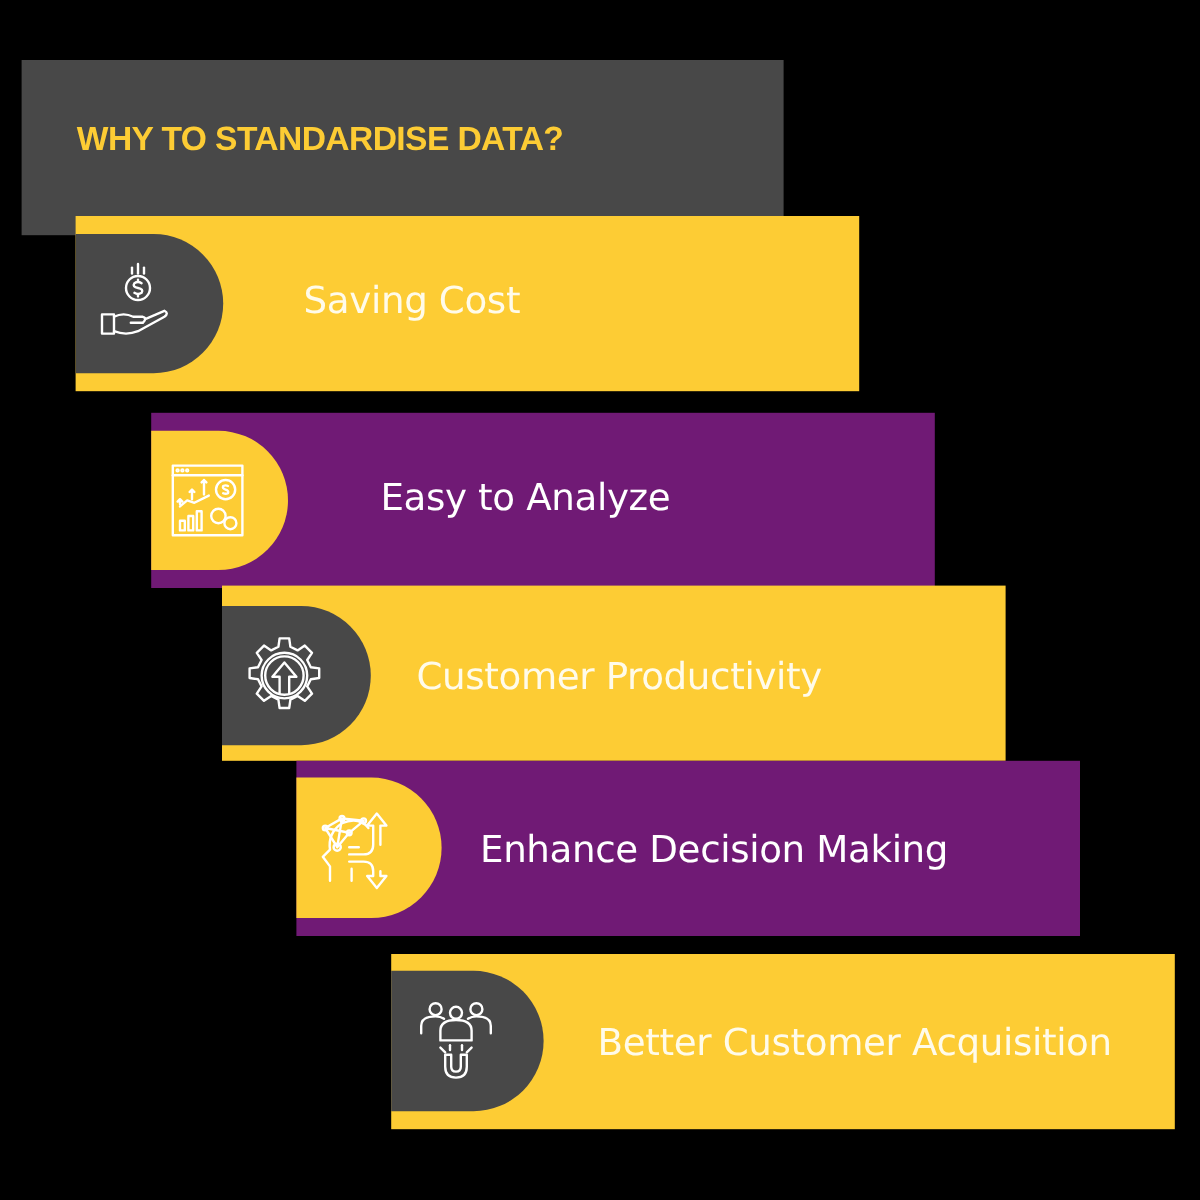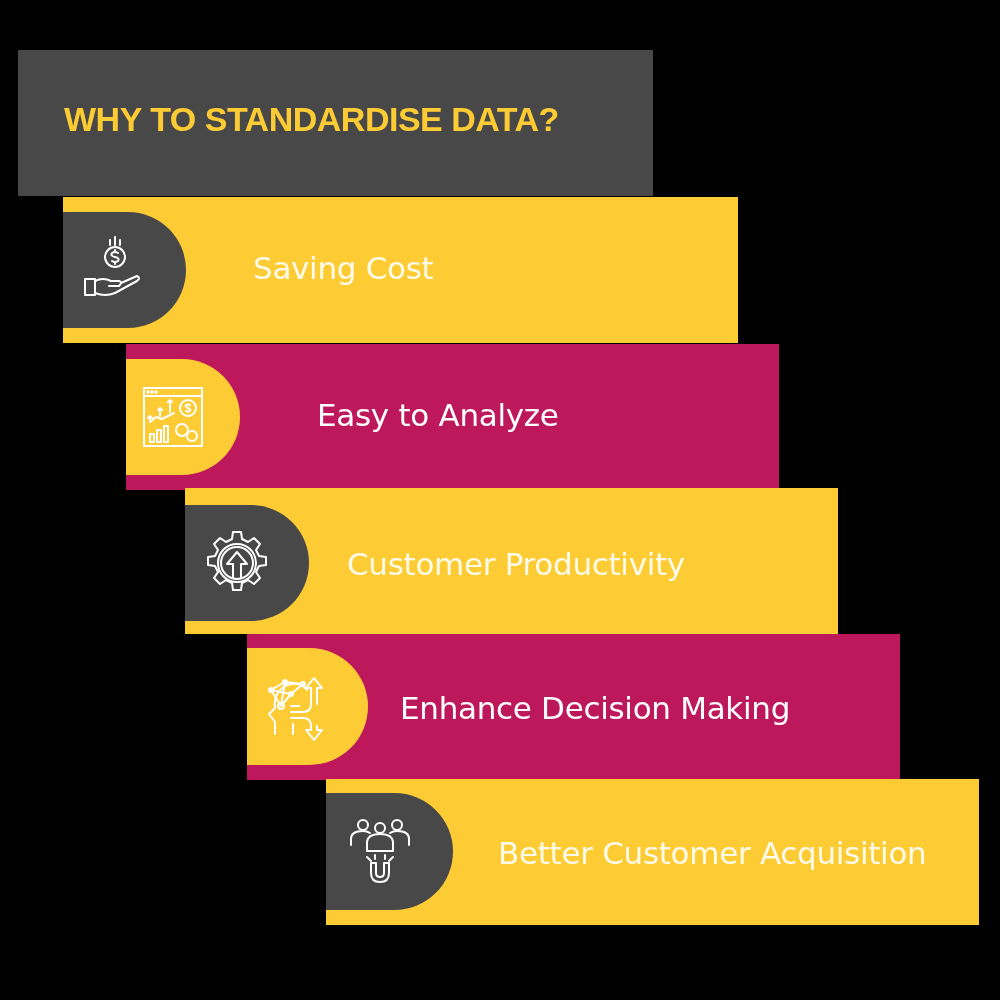--- a/index.html
+++ b/index.html
@@ -1,41 +1,41 @@
 <!DOCTYPE html>
 <html><head>
 <meta charset="utf-8">
 <style>
   html, body { margin:0; padding:0; }
   body { width:1000px; height:1000px; background:#000; position:relative; overflow:hidden;
          font-family:"Liberation Sans", "DejaVu Sans", sans-serif; }
   .box { position:absolute; }
   .title-box { left:18px; top:50px; width:635px; height:146px; background:#484848; }
-  .title-text { position:absolute; left:46px; top:50px; font-size:34px; font-weight:bold;
+  .title-text { position:absolute; left:46px; top:50px; font-size:28px; font-weight:bold;
                 color:#fdcc34; letter-spacing:-0.5px; white-space:nowrap; }
   .row { position:absolute; width:653px; height:146px; }
   .row.yellow { background:#fdcc34; }
-  .row.dark { background:#be185d; }
+  .row.dark { background:#701a75; }
   .pill { position:absolute; left:0; border-radius:0 60px 60px 0; display:flex;
           align-items:center; justify-content:center; }
   .pill.dark { background:#484848; }
   .pill.yellow { background:#fdcc34; }
   .pill svg { width:70px; height:70px; margin-left:-20px; }
   .label { position:absolute; font-size:31px; color:#fff; white-space:nowrap;
            font-family:"DejaVu Sans", sans-serif; font-weight:normal; letter-spacing:-0.3px; }
   .row.yellow .label { color:#fffbea; }
 </style>
 </head>
 <body>
 
 <div class="box title-box">
   <div class="title-text">WHY TO STANDARDISE DATA?</div>
 </div>
 
-<div class="row yellow" style="left:63px; top:197px;padding-left:22px;">
+<div class="row yellow" style="left:63px; top:180px;">
   <div class="pill dark" style="top:15px; width:123px; height:116px;">
     <svg viewBox="0 0 70 70" fill="none" stroke="#fff" stroke-width="2" stroke-linecap="round" stroke-linejoin="round">
       <line x1="30" y1="5" x2="30" y2="10"></line>
         <line x1="35" y1="2" x2="35" y2="10"></line>
         <line x1="40" y1="5" x2="40" y2="10"></line>
       <circle cx="35" cy="22" r="10"></circle>
       <path d="M38 18 q-3 -2 -6 0 q-2 3 3 4 q5 1 3 4 q-3 2 -6 0 M35 15 v2 M35 27 v2"></path>
       <path d="M5 44 h10 v16 h-10 z"></path>
       <path d="M15 46 q8 -4 16 0 h8 q4 1 0 5 h-10 M15 58 q10 4 20 0 l22 -12 q4 -3 0 -5 l-16 7"></path>
     </svg>
@@ -88,21 +88,21 @@
         <circle cx="28" cy="22" r="2"></circle>
         <circle cx="18" cy="34" r="3"></circle>
       <path d="M28 40 h12 q8 0 8 -8 v-16 h-5 l8 -10 l8 10 h-5 v16"></path>
       <path d="M28 46 h12 q8 0 8 8 v4 h-5 l8 10 l8 -10 h-5 v-4"></path>
       <path d="M28 34 h8 M30 52 v10"></path>
     </svg>
   </div>
   <div class="label" style="left:153px; top:56px;">Enhance Decision Making</div>
 </div>
 
-<div class="row yellow" style="left:326px; top:779px;">
+<div class="row yellow" style="left:326px; top:795px;">
   <div class="pill dark" style="top:14px; width:127px; height:117px;">
     <svg viewBox="0 0 70 70" fill="none" stroke="#fff" stroke-width="2" stroke-linecap="round" stroke-linejoin="round">
       <circle cx="18" cy="8" r="5"></circle>
         <circle cx="35" cy="11" r="5"></circle>
         <circle cx="52" cy="8" r="5"></circle>
       <path d="M6 28 v-6 q0 -8 12 -8 q4 0 7 2"></path>
       <path d="M64 28 v-6 q0 -8 -12 -8 q-4 0 -7 2"></path>
       <path d="M22 34 v-8 q0 -9 13 -9 q13 0 13 9 v8 z"></path>
       <path d="M26 46 v10 q0 9 9 9 q9 0 9 -9 v-10 h-5 v10 q0 4 -4 4 q-4 0 -4 -4 v-10 z"></path>
       <line x1="22" y1="40" x2="26" y2="44"></line>

